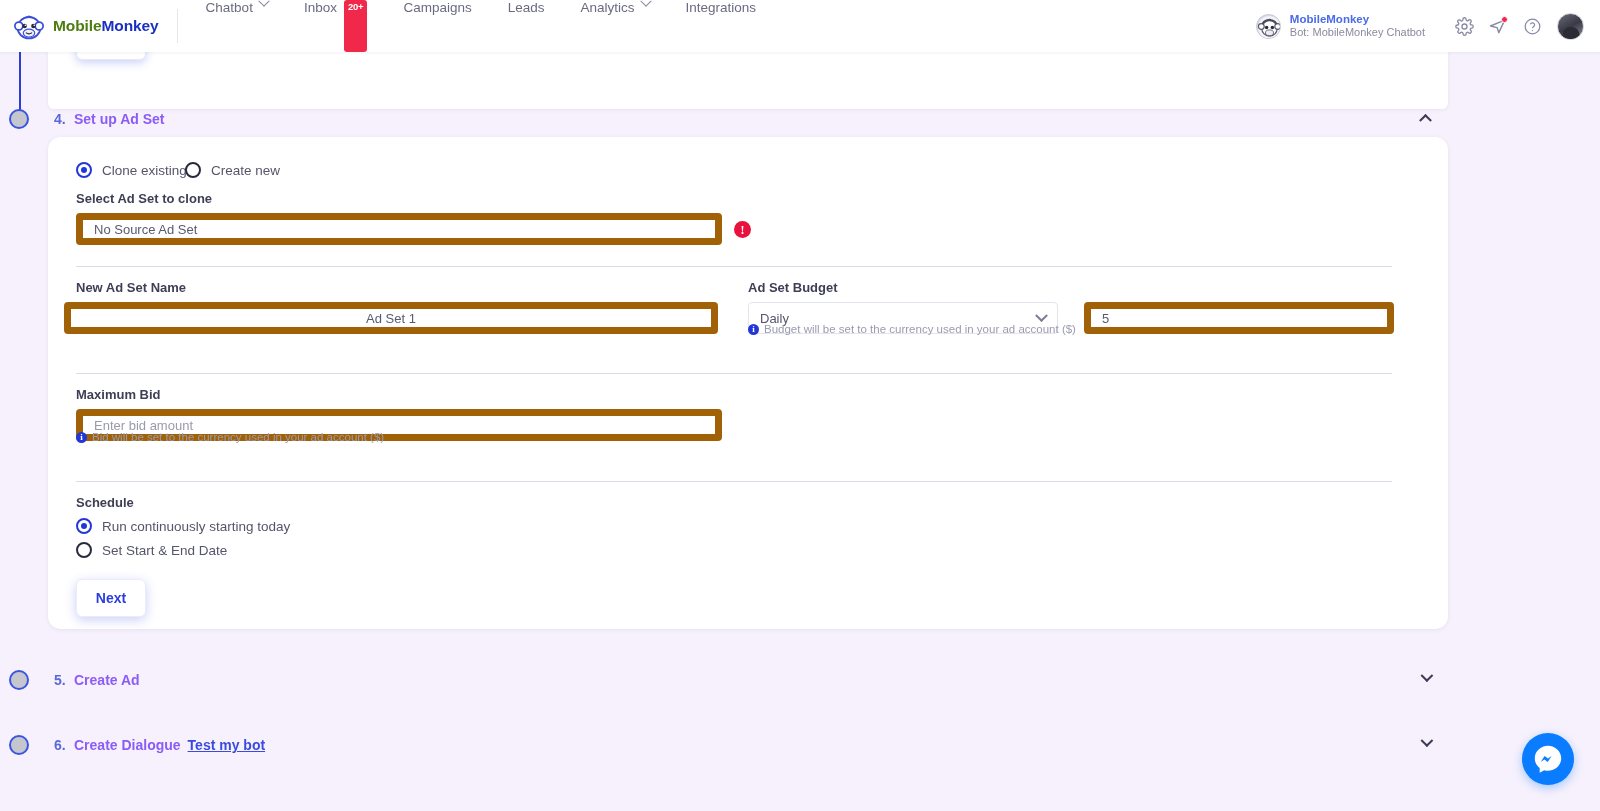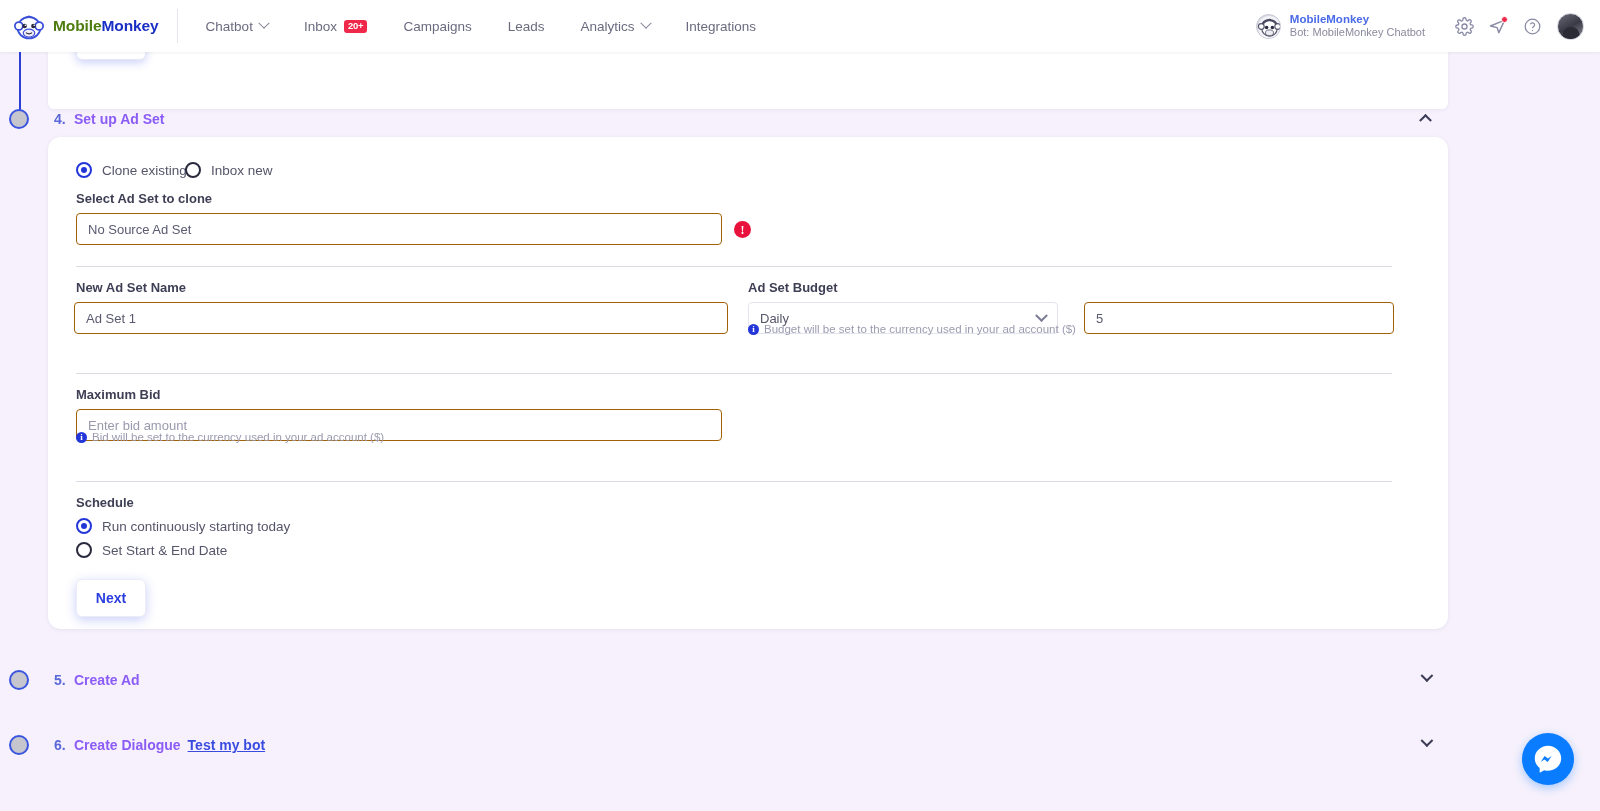--- a/index.html
+++ b/index.html
@@ -21,21 +21,21 @@
     z-index: 50;
   }
   .brand { display: flex; align-items: center; padding: 0 18px 0 14px; height: 52px; }
   .brand-logo { width: 30px; height: 30px; position: relative; margin-right: 9px; }
   .brand-text { font-size: 15.5px; font-weight: bold; letter-spacing: -0.1px; }
   .brand-text .b1 { color: #4d7c0f; }
   .brand-text .b2 { color: #1a2fc4; }
   .nav-div { width: 1px; height: 34px; background: #e6e6ee; }
   .nav-items { display: flex; align-items: center; height: 52px; margin-left: 10px; }
   .nav-item {
-    display: flex; align-items: center; gap: 7px;
+    display: flex; gap: 7px;
     padding: 0 18px; height: 52px;
     font-size: 13.5px; color: #6b6b80;
     cursor: pointer; white-space: nowrap;
   }
   .caret-dn {
     display: inline-block; width: 8px; height: 8px;
     border-right: 1.6px solid #8a8aa0; border-bottom: 1.6px solid #8a8aa0;
     transform: rotate(45deg) translate(-2px,-2px);
   }
   .badge-inbox {
@@ -146,21 +146,21 @@
     content: ""; position: absolute; left: 3px; top: 3px;
     width: 6px; height: 6px; border-radius: 50%; background: #2336d8;
   }
   .radio-lbl { font-size: 13.5px; color: #55556a; cursor: pointer; white-space: nowrap; }
 
   .fld-label {
     position: absolute; font-size: 13px; font-weight: bold; color: #3e3e55;
   }
   .inp {
     position: absolute; height: 32px;
-    border: 1px solid #a16207; border-radius: 4px;
+    border: 7px solid #a16207; border-radius: 4px;
     background: #fff; font-size: 13px; color: #5a5a70;
     padding: 0 11px; font-family: "Liberation Sans", sans-serif;
     outline: none;
   }
   .inp::placeholder { color: #9a9aae; }
   .sel {
     position: absolute; height: 32px;
     border: 1px solid #e4e4ee; border-radius: 4px; background: #fff;
     display: flex; align-items: center; padding: 0 11px;
     font-size: 13px; color: #55556a; cursor: pointer;
@@ -327,31 +327,31 @@
   </div>
 
   <div class="panel">
 
     <div class="radio-row" style="left:28px; top:25px;">
       <span class="radio on"></span>
       <span class="radio-lbl">Clone existing</span>
     </div>
     <div class="radio-row" style="left:137px; top:25px;">
       <span class="radio"></span>
-      <span class="radio-lbl">Inbox new</span>
+      <span class="radio-lbl">Create new</span>
     </div>
 
     <div class="fld-label" style="left:28px; top:54px;">Select Ad Set to clone</div>
     <input class="inp" style="left: 28px; top: 76px; width: 646px;" readonly="" value="No Source Ad Set">
     <div class="err-icn" style="left:686px; top:84px;">!</div>
 
     <div class="divider" style="left:28px; top:129px; width:1316px;"></div>
 
     <div class="fld-label" style="left:28px; top:143px;">New Ad Set Name</div>
-    <input class="inp" style="left: 26px; top: 165px; width: 654px;" value="Ad Set 1">
+    <input class="inp" style="left: 16px; top: 165px; width: 654px; text-align: center;" value="Ad Set 1">
 
     <div class="fld-label" style="left:700px; top:143px;">Ad Set Budget</div>
     <div class="sel" style="left:700px; top:165px; width:310px;">
       <span>Daily</span>
       <span class="caret"></span>
     </div>
     <input class="inp" style="left: 1036px; top: 165px; width: 310px;" value="5">
     <div class="hint" style="left:700px; top:186px;">
       <span class="i">i</span>
       <span>Budget will be set to the currency used in your ad account ($)</span>

